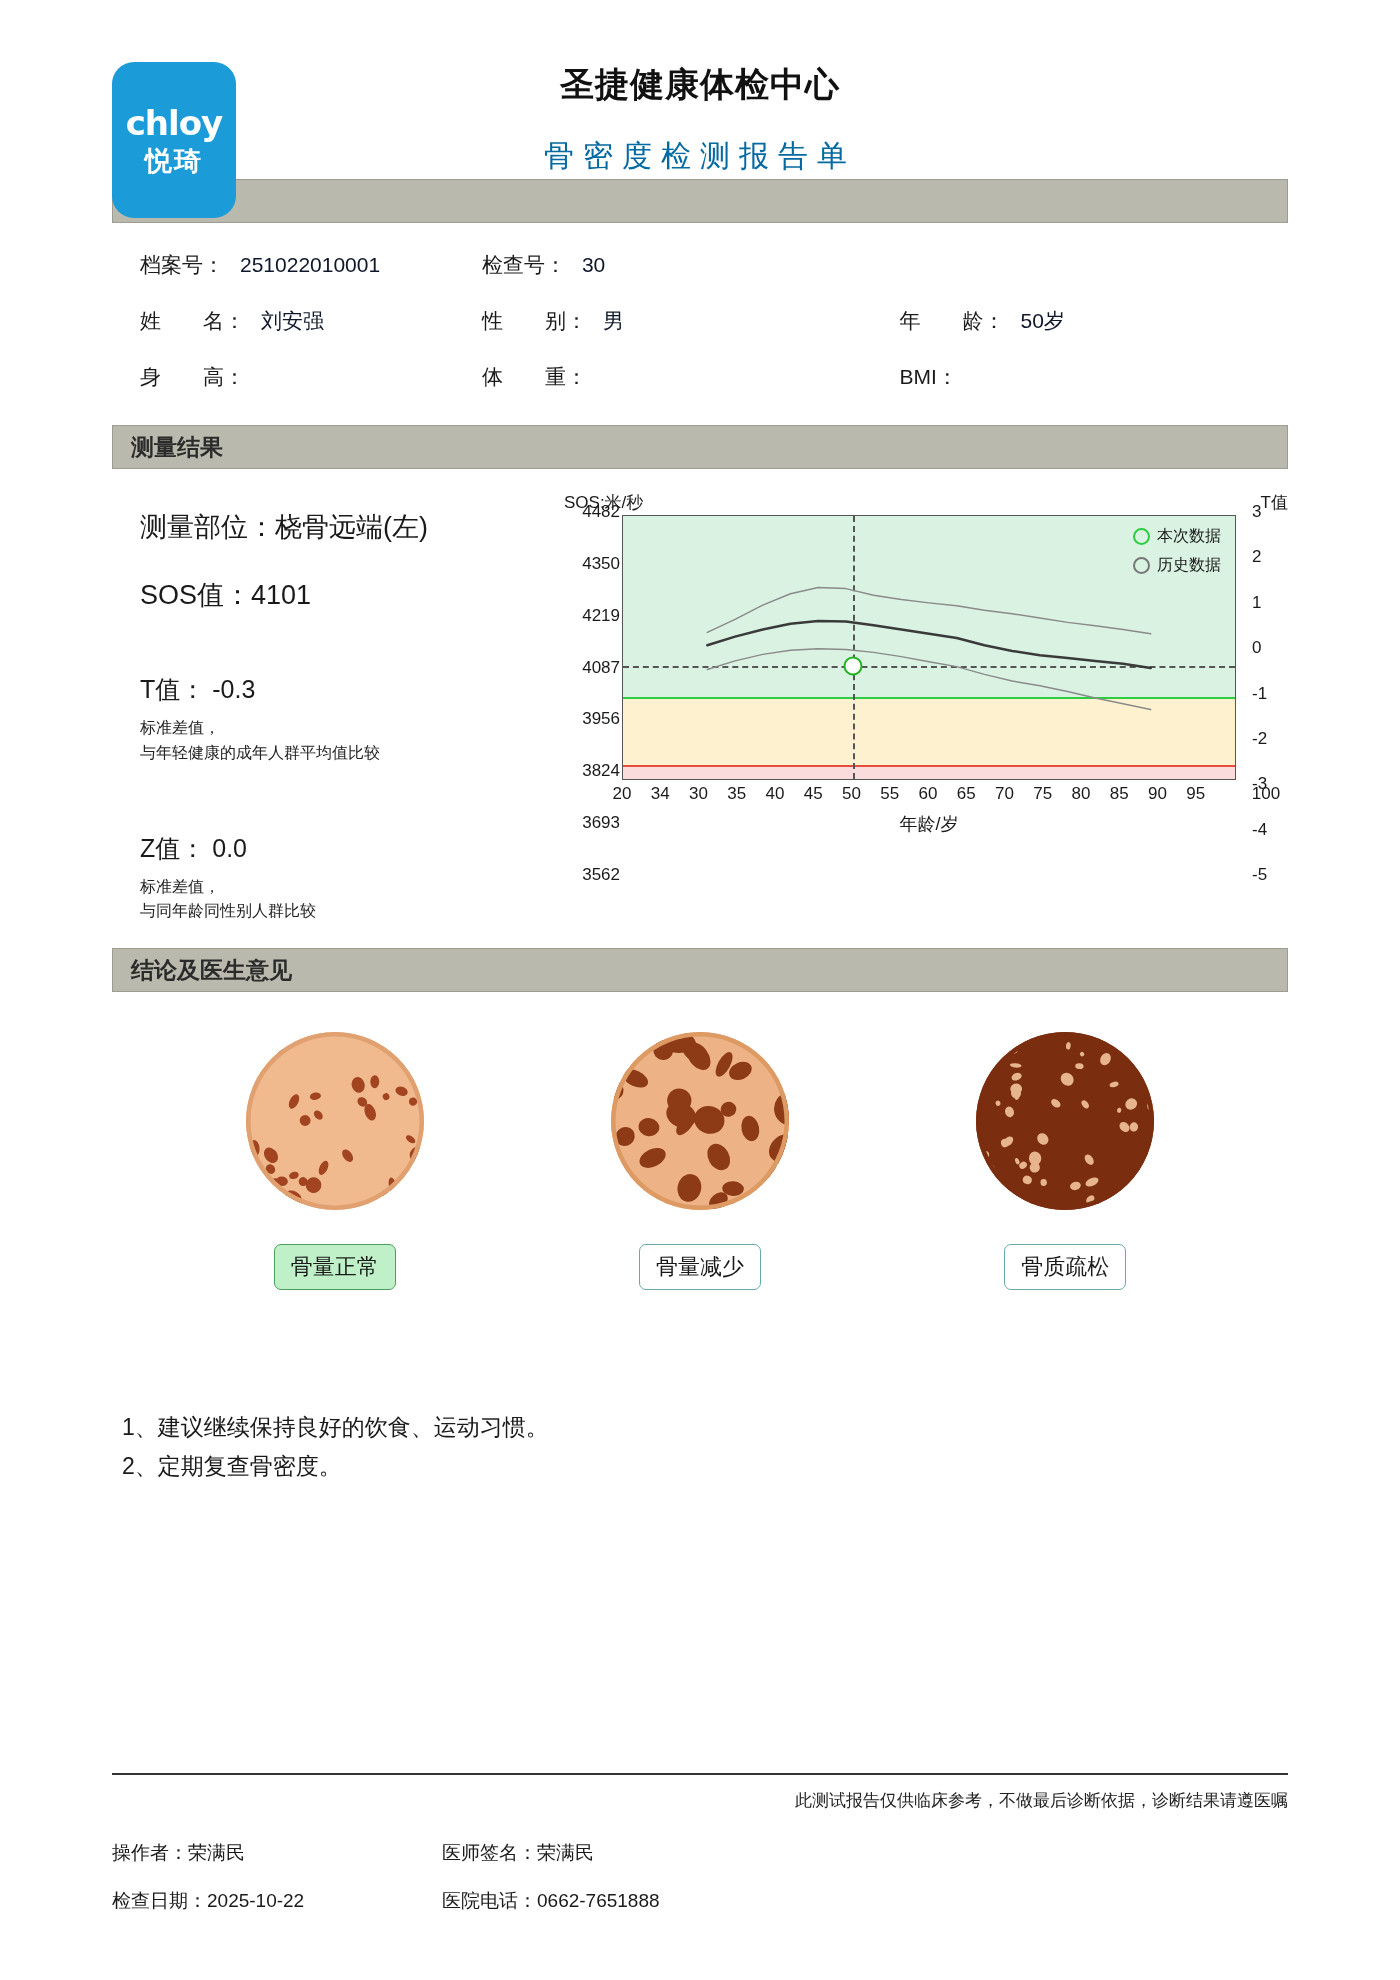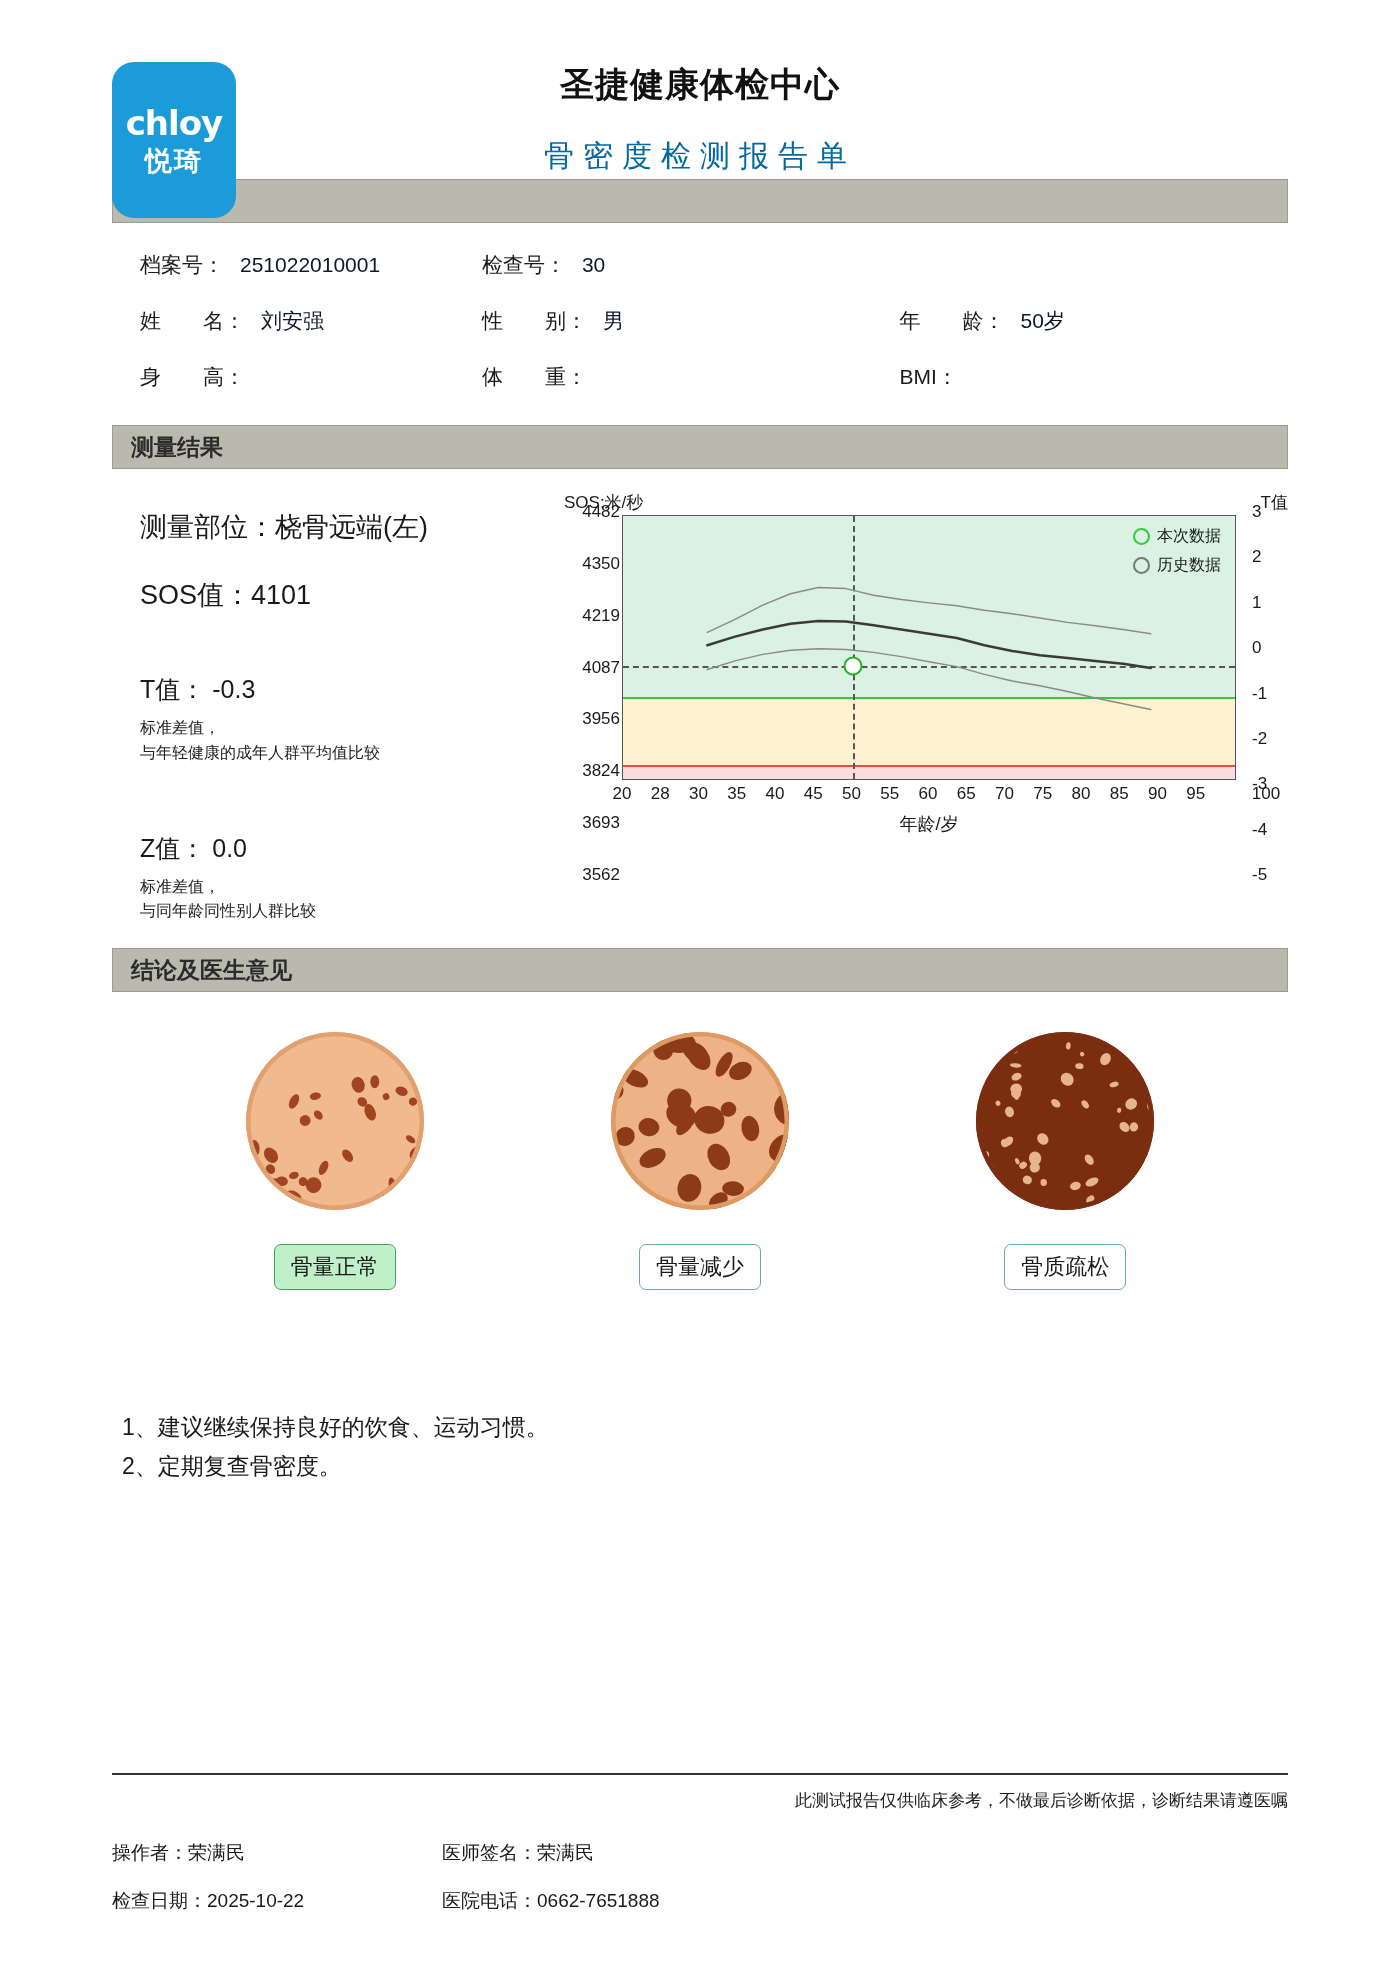--- a/index.html
+++ b/index.html
@@ -432,21 +432,21 @@
           </div>
           <div class="legend-row">
             <span class="legend-dot hist"></span>
             <span>历史数据</span>
           </div>
         </div>
       </div>
 
       <div class="x-axis" id="xaxis">
           <div class="xtick" style="left: 0px;">20</div>
-          <div class="xtick" style="left: 38.25px;">28</div>
+          <div class="xtick" style="left: 38.25px;">34</div>
           <div class="xtick" style="left: 76.5px;">30</div>
           <div class="xtick" style="left: 114.75px;">35</div>
           <div class="xtick" style="left: 153px;">40</div>
           <div class="xtick" style="left: 191.25px;">45</div>
           <div class="xtick" style="left: 229.5px;">50</div>
           <div class="xtick" style="left: 267.75px;">55</div>
           <div class="xtick" style="left: 306px;">60</div>
           <div class="xtick" style="left: 344.25px;">65</div>
           <div class="xtick" style="left: 382.5px;">70</div>
           <div class="xtick" style="left: 420.75px;">75</div>

